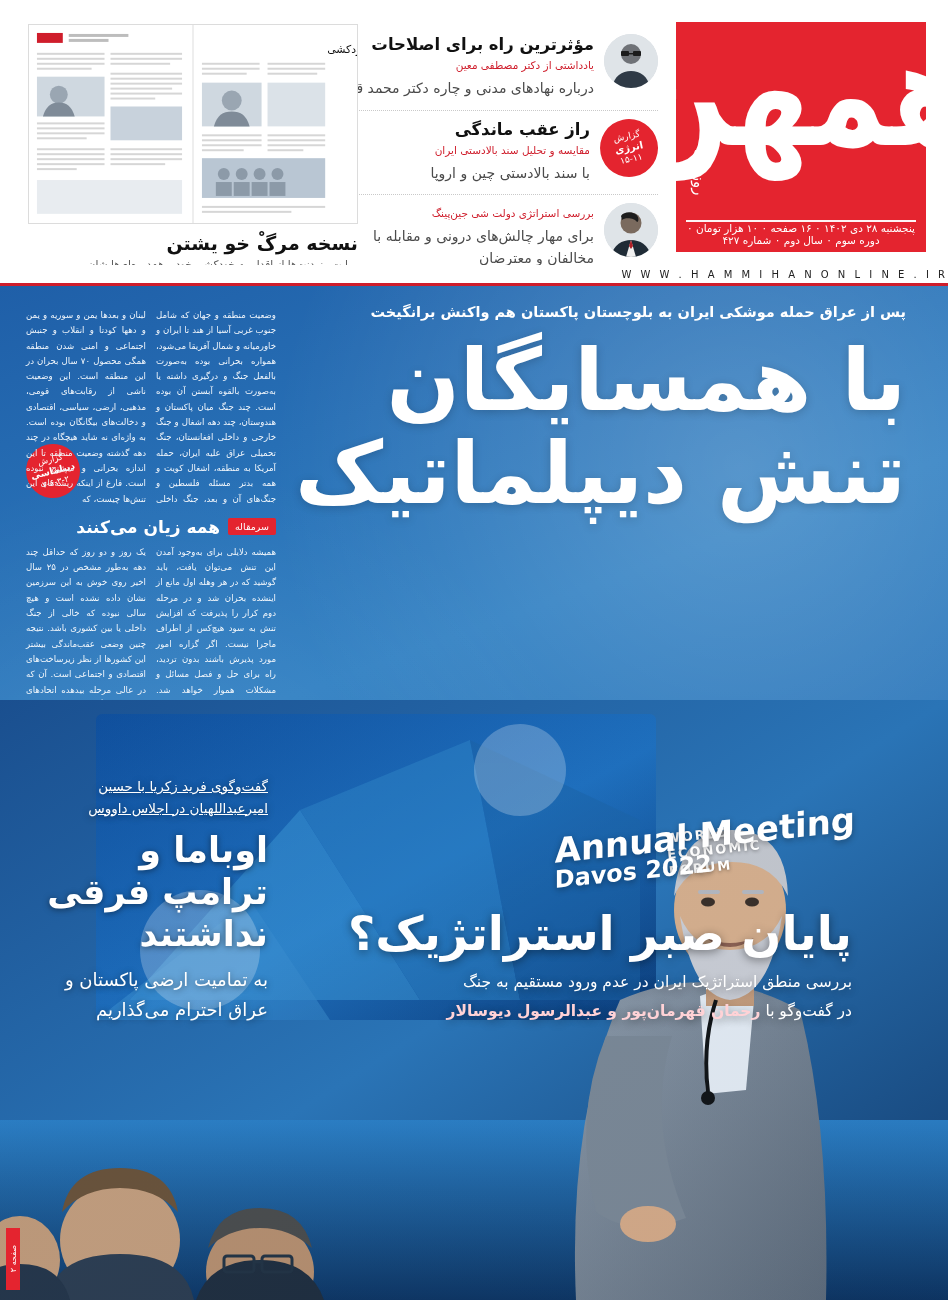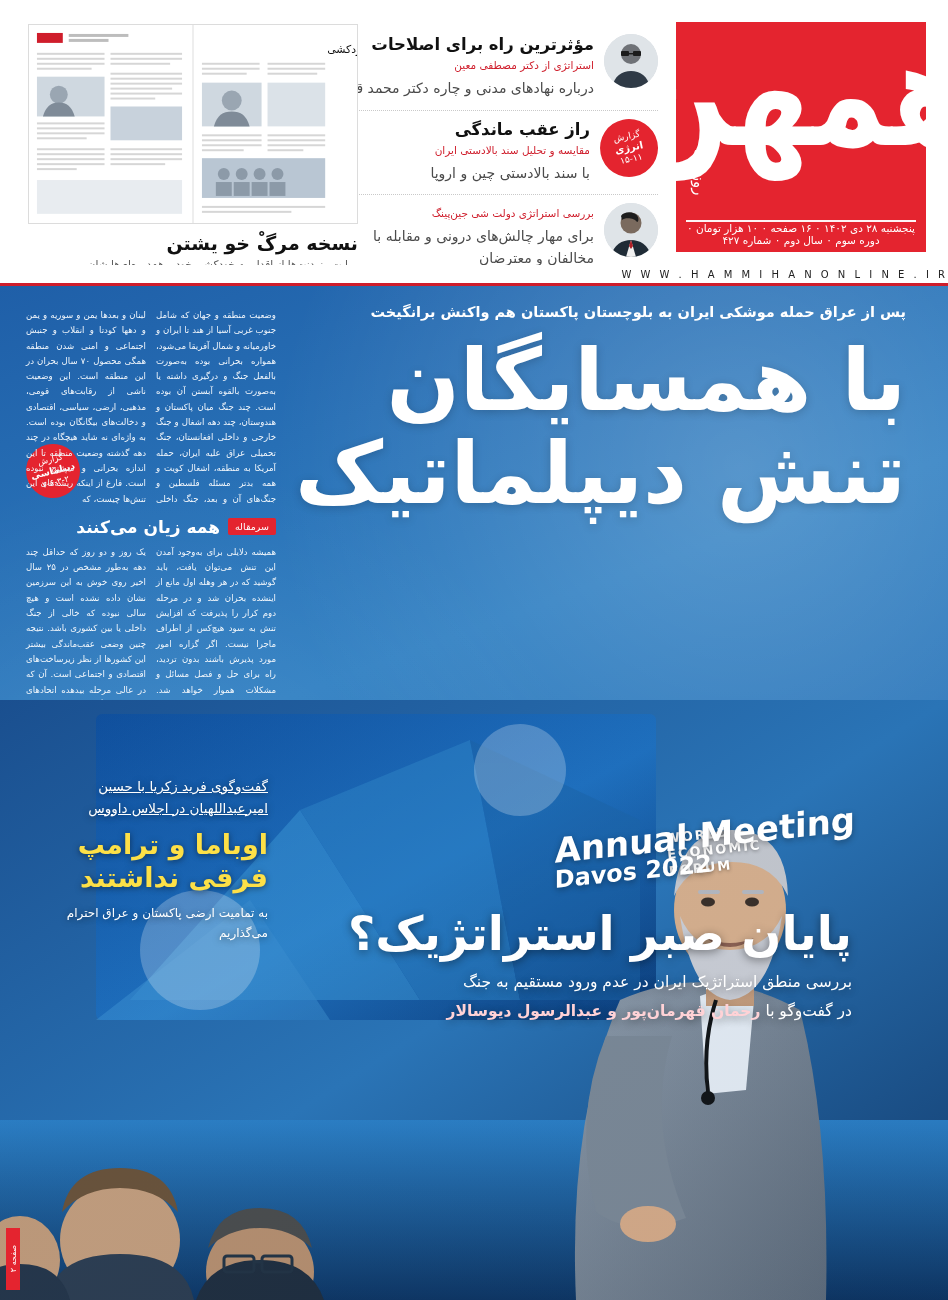--- a/index.html
+++ b/index.html
@@ -268,22 +268,22 @@
 
   .interview-box {
     position: absolute;
     top: 76px; left: 28px;
     width: 240px;
     text-align: right; direction: rtl;
     color: #ffffff;
     text-shadow: 0 1px 6px rgba(0,0,0,.5);
   }
   .interview-box .k { font-size: 13.5px; line-height: 1.6; text-decoration: underline; }
-  .interview-box .big { font-size: 27px; font-weight: bold; line-height: 1.2; margin-top: 10px; color: #fde047; }
-  .interview-box .t { font-size: 12px; line-height: 1.65; margin-top: 10px; }
+  .interview-box .big { font-size: 35px; font-weight: bold; line-height: 1.2; margin-top: 10px; color: #ffffff; }
+  .interview-box .t { font-size: 18px; line-height: 1.65; margin-top: 10px; }
 
   .page-tab {
     position: absolute;
     bottom: 10px; left: 6px;
     width: 14px; height: 62px;
     background: #e4242f;
     color: #fff; font-size: 8px;
     display: flex; align-items: center; justify-content: center;
   }
   .page-tab span { writing-mode: vertical-rl; transform: rotate(180deg); }
@@ -310,21 +310,21 @@
             <circle cx="27" cy="27" r="27" fill="#dfe4e8"></circle>
             <circle cx="27" cy="20" r="10" fill="#6f7277"></circle>
             <path d="M8 54c2-12 10-17 19-17s17 5 19 17z" fill="#2f3a46"></path>
             <rect x="17" y="17" width="8" height="5" rx="1" fill="#1b1b1b"></rect>
             <rect x="29" y="17" width="8" height="5" rx="1" fill="#1b1b1b"></rect>
             <rect x="25" y="19" width="4" height="1.4" fill="#1b1b1b"></rect>
           </svg>
         </div>
         <div class="t-text">
           <div class="t-title">مؤثرترین راه برای اصلاحات</div>
-          <div class="t-kicker">استراتژی از دکتر مصطفی معین</div>
+          <div class="t-kicker">یادداشتی از دکتر مصطفی معین</div>
           <div class="t-desc">درباره نهادهای مدنی و چاره دکتر محمد قریب</div>
         </div>
       </div>
 
       <div class="teaser">
         <div class="energy-badge">
           <span>گزارش</span>
           <b>انرژی</b>
           <span>۱۵-۱۱</span>
         </div>

